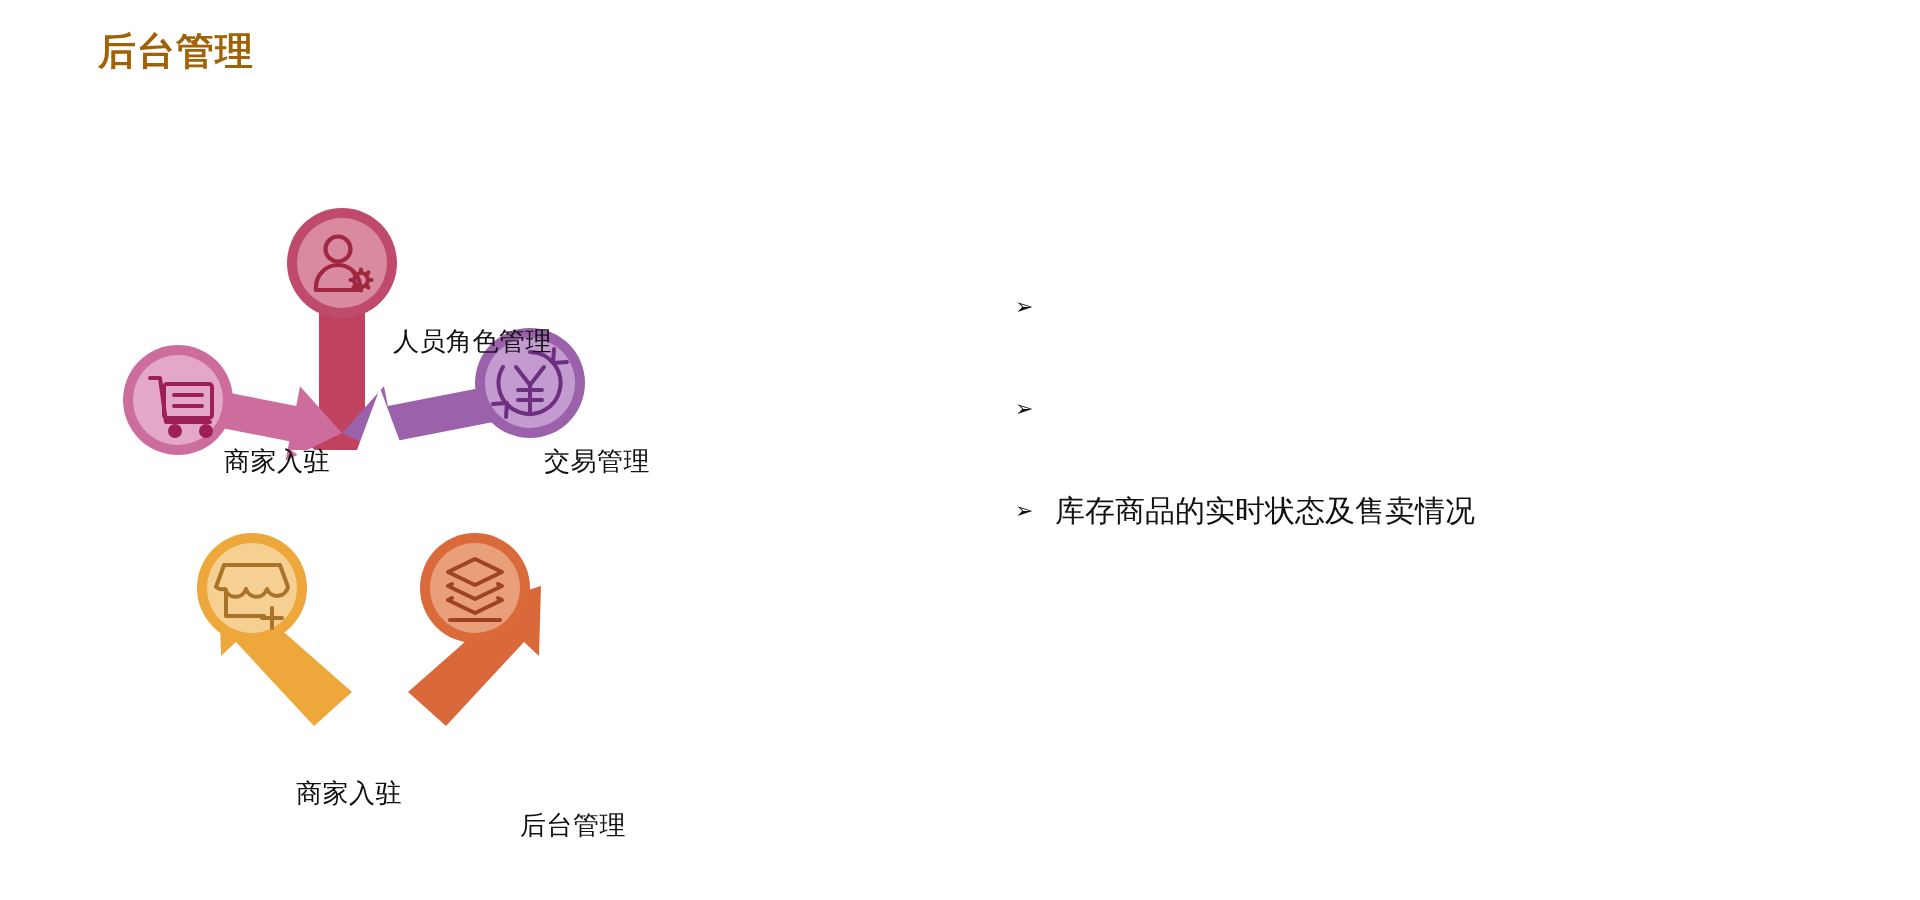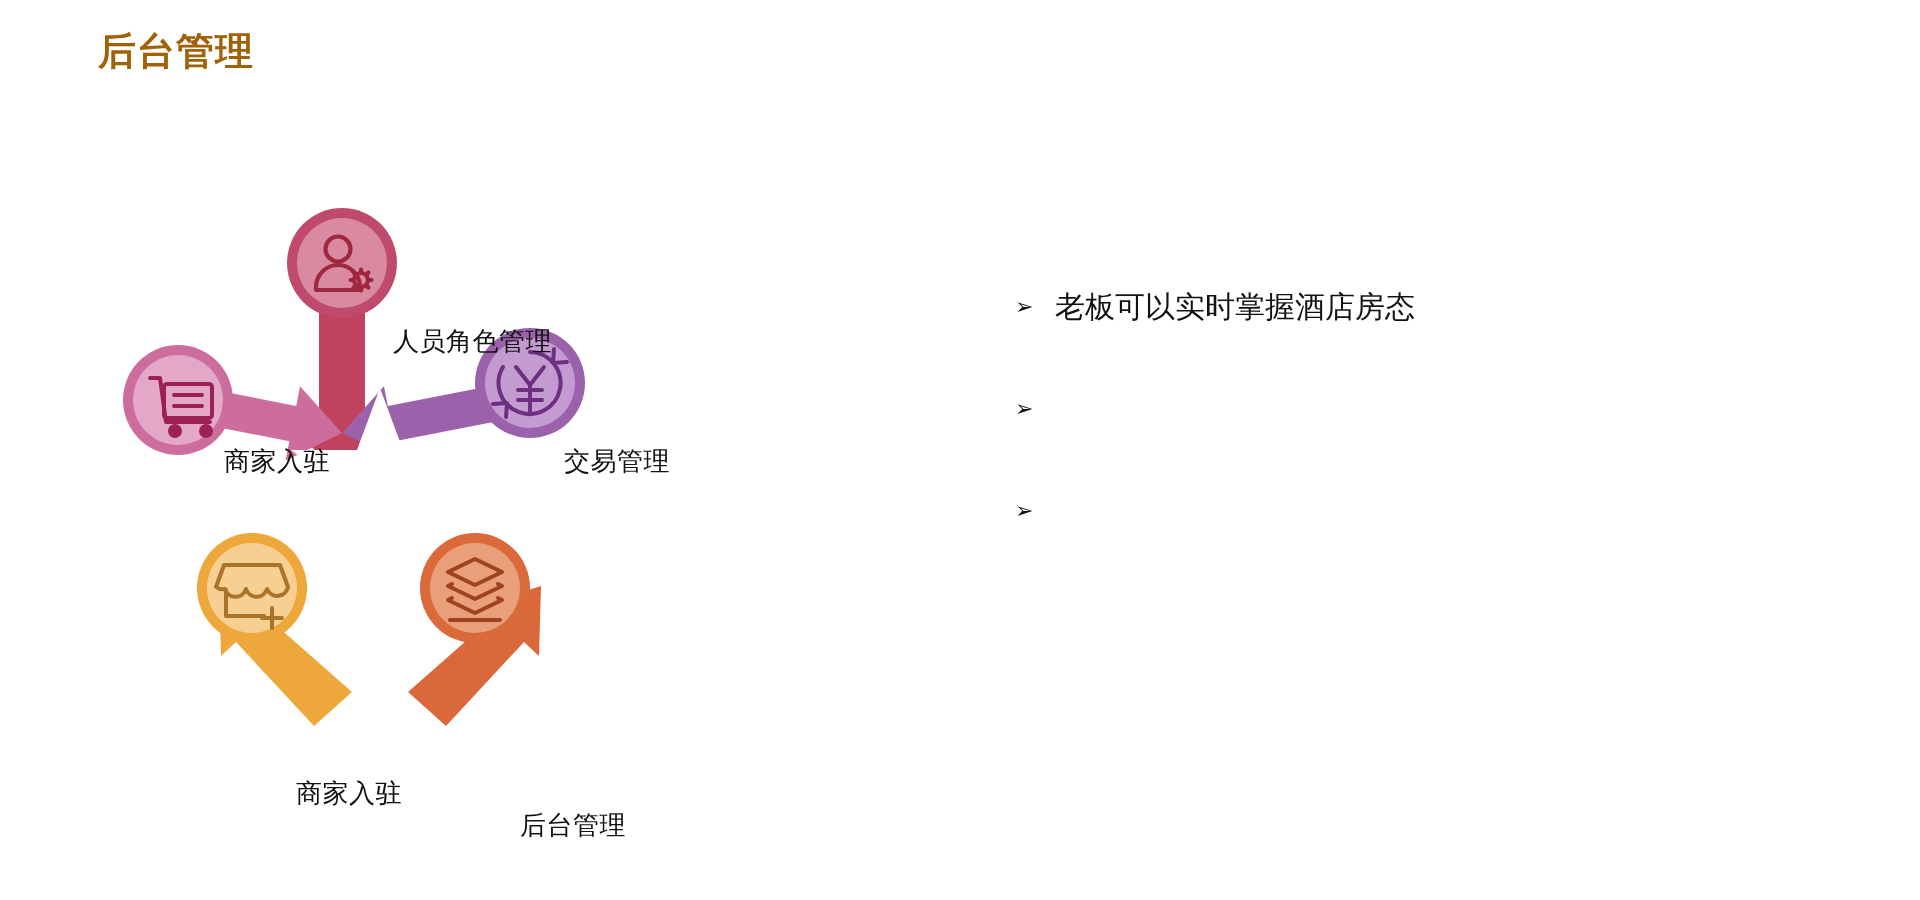--- a/index.html
+++ b/index.html
@@ -32,21 +32,21 @@
 
   .node-label{
     position:absolute;
     font-size:26px;
     color:#111111;
     white-space:nowrap;
     letter-spacing:.5px;
   }
   #label-people   {left:266px; top:174px;padding-left:27px;}
   #label-goods    {left:124px; top:294px;}
-  #label-trade    {left:464px; top:294px;text-align:right;}
+  #label-trade    {left:444px; top:294px;text-align:right;}
   #label-merchant {left:196px; top:626px;}
   #label-ads      {left:420px; top:658px;}
 
   
   #bullets{
     position:absolute;
     left:1015px; top:287px;
     width:760px;
   }
   .bullet-row{
@@ -169,26 +169,26 @@
     <div class="node-label" id="label-goods">商家入驻</div>
     <div class="node-label" id="label-trade">交易管理</div>
     <div class="node-label" id="label-merchant">商家入驻</div>
     <div class="node-label" id="label-ads">后台管理</div>
   </div>
 
   <div id="bullets">
 
     <div class="bullet-row">
       <span class="bullet-marker">➢</span>
-      <span class="bullet-text">老板可以实时掌握酒店房态</span>
     </div>
 
     <div class="bullet-row">
       <span class="bullet-marker">➢</span>
     </div>
 
     <div class="bullet-row">
       <span class="bullet-marker">➢</span>
+      <span class="bullet-text">库存商品的实时状态及售卖情况</span>
     </div>
 
   </div>
 
 </div>
 
 </body></html>

